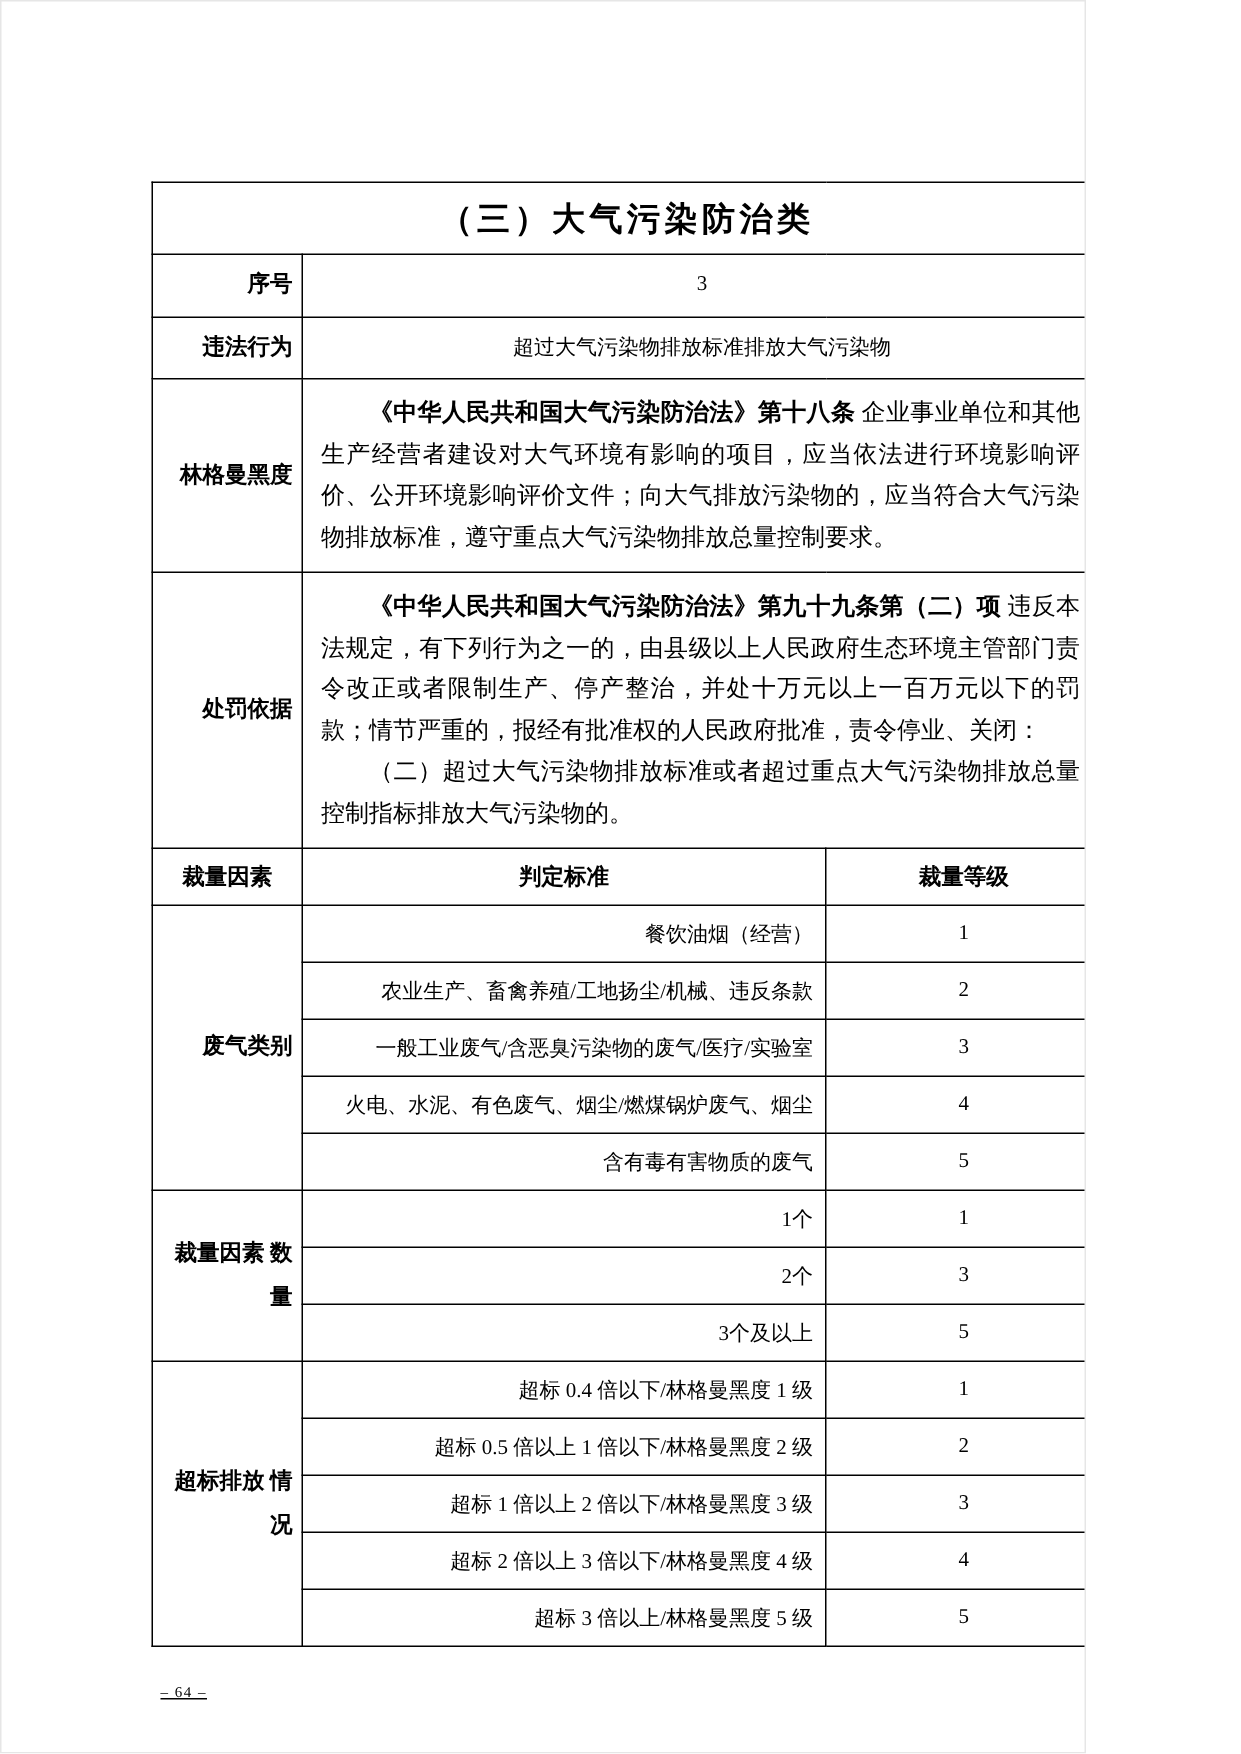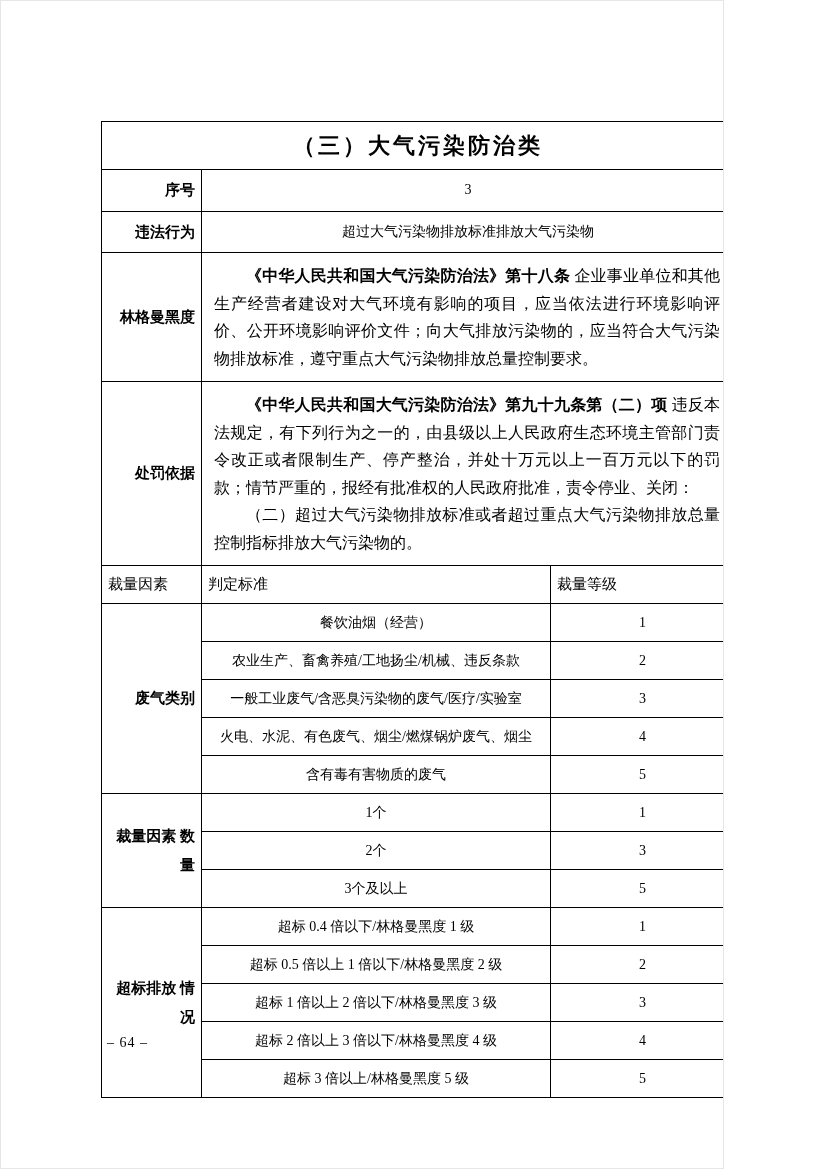--- a/index.html
+++ b/index.html
@@ -54,42 +54,44 @@
     height: 37px;
   }
   .text-cell {
     font-size: 16px;
     padding: 9px 14px 9px 12px;
     text-align: justify;
     line-height: 1.72;
   }
   .text-cell p { text-indent: 2em; }
   .header-row td {
-    font-weight: normal;
+    font-weight: bold;
     font-size: 15px;
     height: 38px;
+    text-align: center;
     padding: 4px 6px;
   }
   .item-row td { height: 38px; }
   .criteria-cell {
-    text-align: center;
+    text-align: right;
     font-size: 14px;
     padding: 4px 8px;
   }
   .grade-cell {
     text-align: center;
     font-size: 14px;
     padding: 4px 6px;
   }
   .page-number {
     position: absolute;
     left: 106px;
-    top: 1034px;
-    font-size: 14px;
+    top: 1122px;
+    font-size: 10px;
     letter-spacing: 1px;
+    text-decoration: underline;
   }
 </style>
 </head>
 <body>
 
 <div class="page">
 
   <table class="doc-table">
     <colgroup>
       <col class="col-label">

